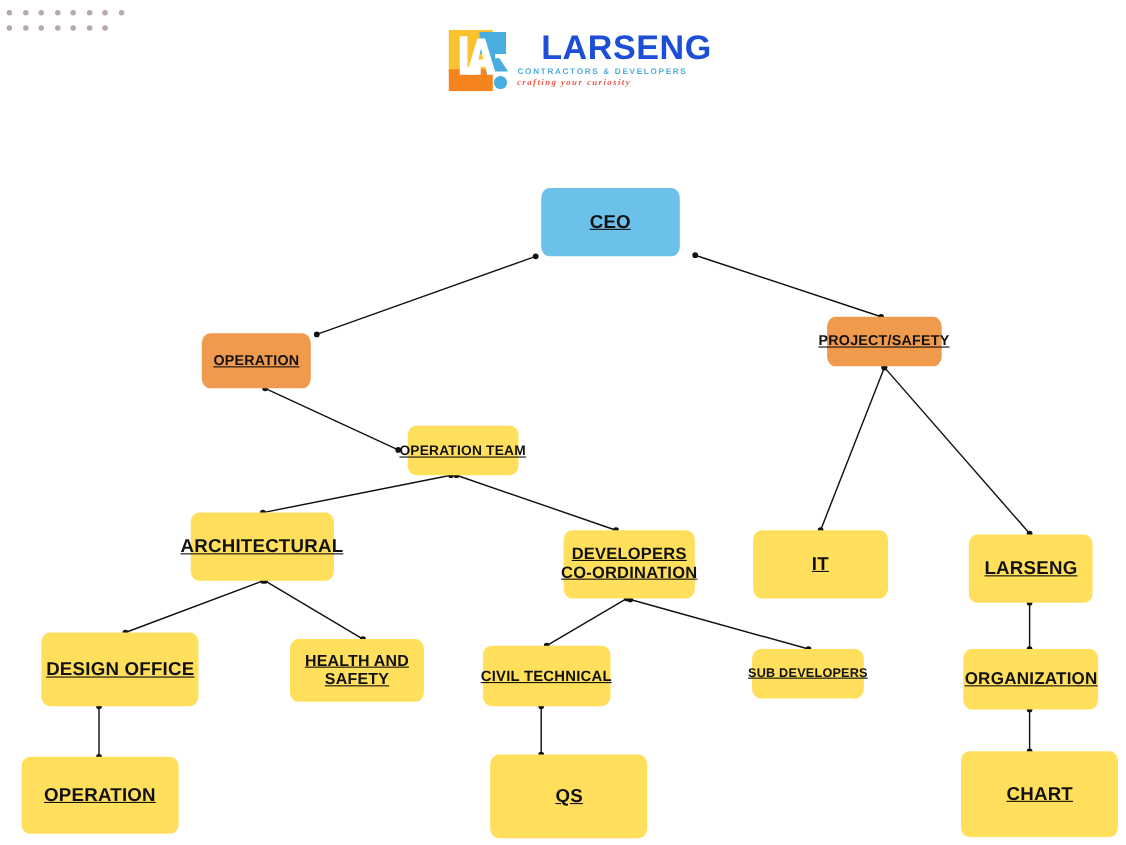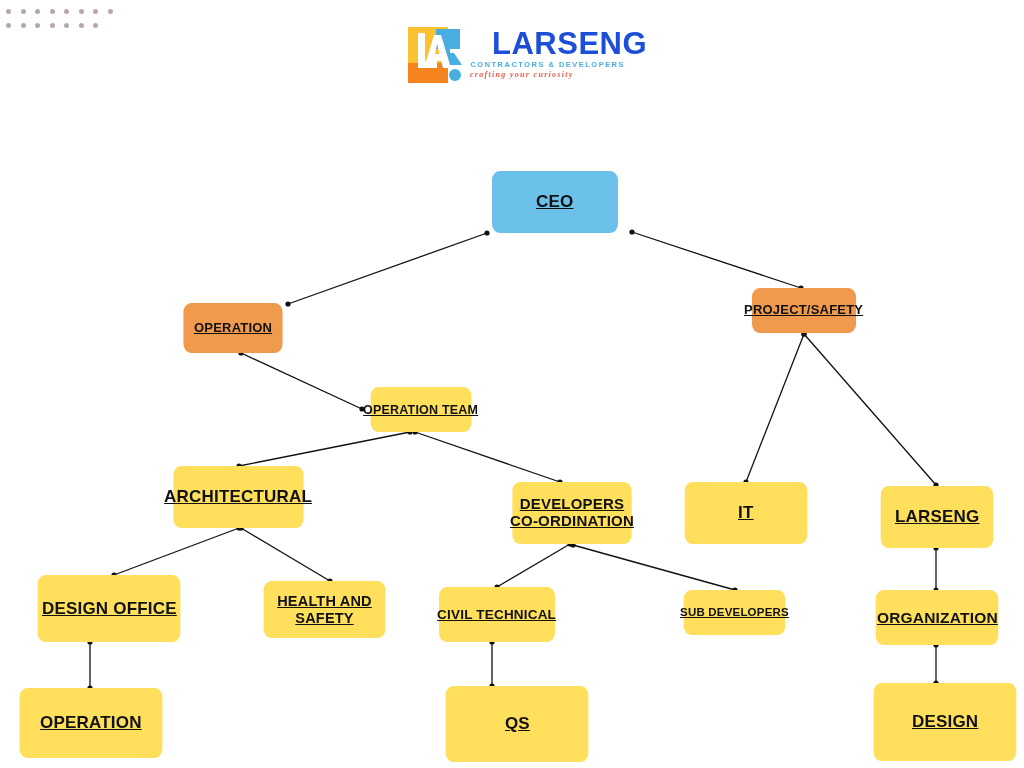--- a/index.html
+++ b/index.html
@@ -268,17 +268,17 @@
       <div class="node" style="left: 864px; top: 590px; width: 146px; height: 55px; background: rgb(255, 223, 92); font-size: 15.5px;">
         <span>ORGANIZATION</span>
       </div>
       <div class="node" style="left: 6px; top: 688px; width: 170px; height: 70px; background: rgb(255, 223, 92); font-size: 17px;">
         <span>OPERATION</span>
       </div>
       <div class="node" style="left: 432px; top: 686px; width: 170px; height: 76px; background: rgb(255, 223, 92); font-size: 17px;">
         <span>QS</span>
       </div>
       <div class="node" style="left: 860px; top: 683px; width: 170px; height: 78px; background: rgb(255, 223, 92); font-size: 17px;">
-        <span>DESIGN</span>
+        <span>CHART</span>
       </div>
     </div>
 
 </div>
 
 </body></html>

